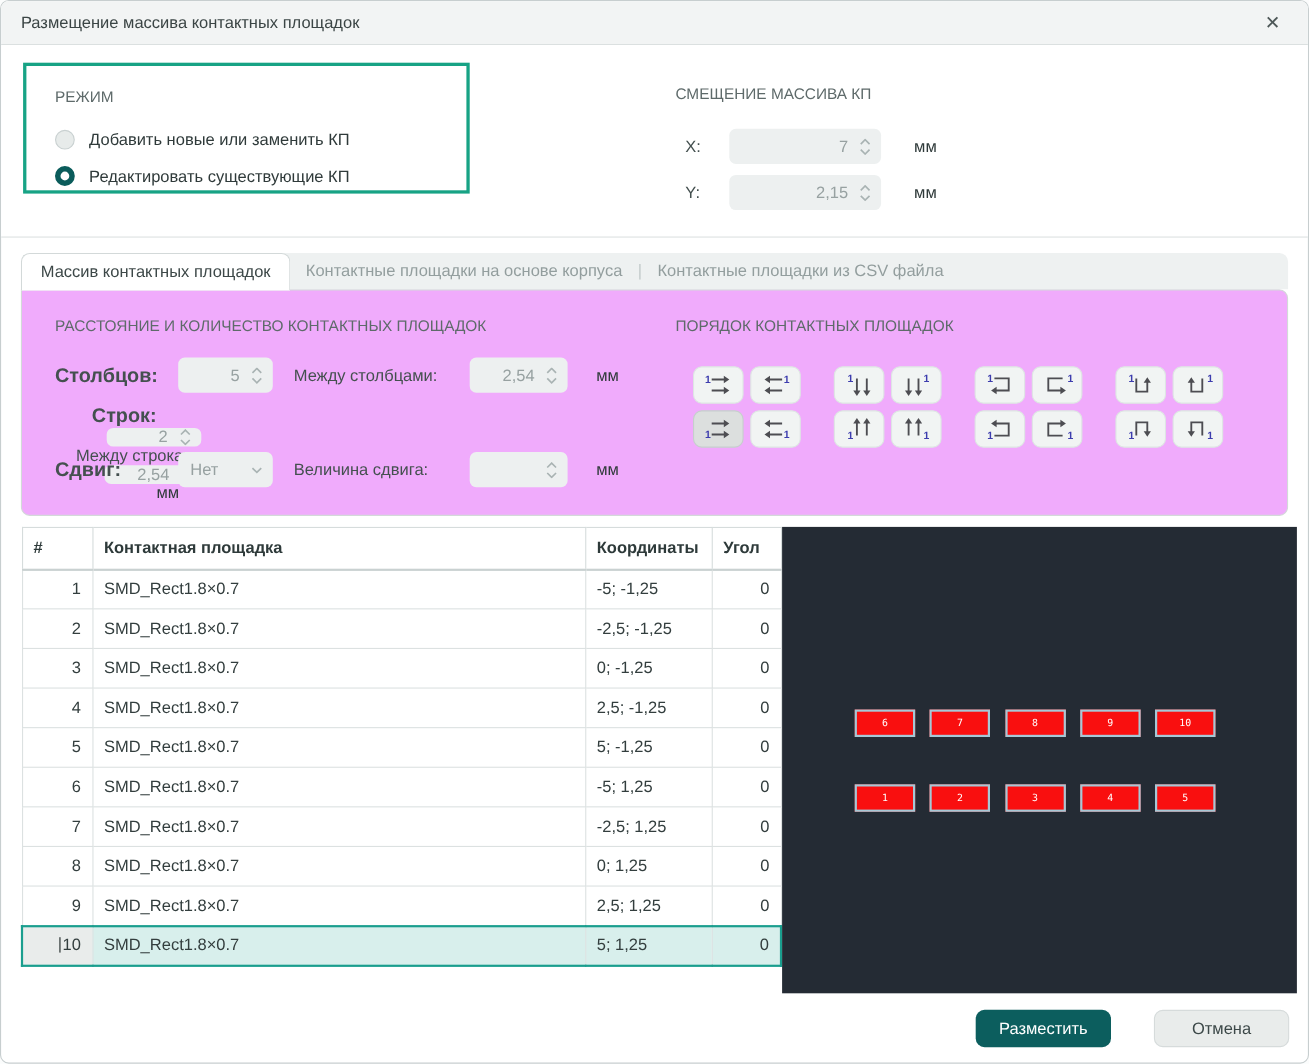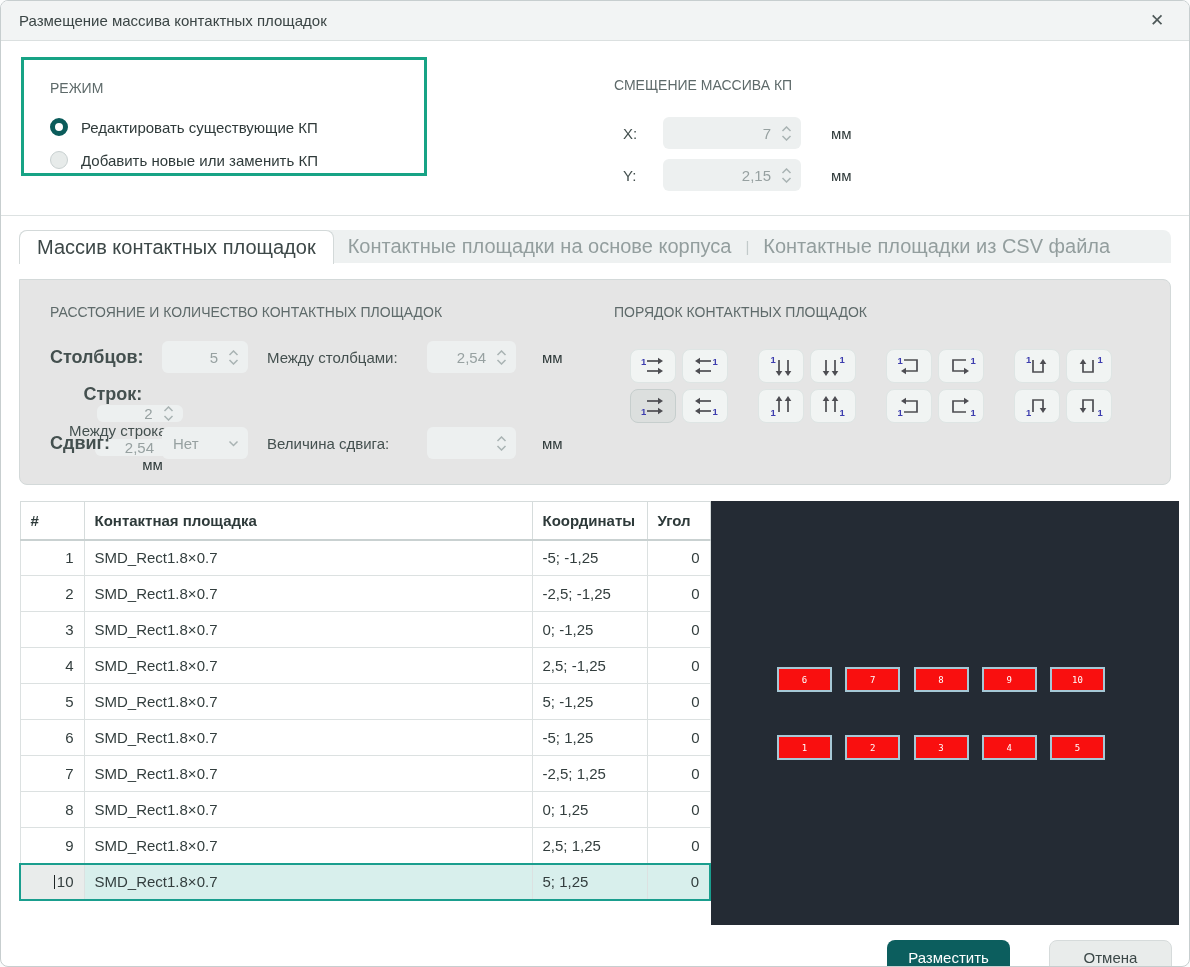--- a/index.html
+++ b/index.html
@@ -31,26 +31,26 @@
   
   .spin { background:#edf0f0; border-radius:6px; height:32px; display:flex; align-items:center; padding:0 9px 0 11px; cursor:default; }
   .w138 { width:138px; } .w86 { width:86px; } .w89 { width:89px; }
   .spin .val { flex:1; text-align:right; font-size:15px; color:#97a1a1; padding-right:10px; white-space:nowrap; }
   .spin.dd .val { text-align:left; padding-right:0; }
   .chev { display:flex; flex-direction:column; gap:3px; align-items:center; }
   .unit { margin-left:30px; font-size:15px; color:#2f3a3a; }
 
   
   .tabbar { margin:14px 18px 0 18px; height:33px; background:#eef1f1; border-radius:8px 8px 0 0; display:flex; position:relative; z-index:2; }
-  .tab { display:flex; align-items:center; padding:0 14px; font-size:20px; color:#939e9e; cursor:pointer; white-space:nowrap; }
+  .tab { display:flex; align-items:center; padding:0 14px; font-size:15px; color:#939e9e; cursor:pointer; white-space:nowrap; }
   .tab.active { background:#fff; border:1px solid #d3d9d9; border-bottom:none; border-radius:8px 8px 0 0; color:#3d4848; margin-bottom:-1px; padding:0 17px; }
   .tabsep { display:flex; align-items:center; color:#c2caca; font-size:15px; }
 
   
-  .panel { margin:16px 18px; height:206px; border:1px solid #d3d9d9; border-radius:0 8px 8px 8px; position:relative; background:#e5e5e5; }
+  .panel { margin:0 18px; height:206px; border:1px solid #d3d9d9; border-radius:0 8px 8px 8px; position:relative; background:#f0abfc; }
   .spacing-label { position:absolute; left:30px; top:24px; }
   .order-label { position:absolute; left:594px; top:24px; }
   .frow { position:absolute; left:30px; display:flex; align-items:center; height:32px; }
   .f0 { top:61px; } .f1 { top:104px;flex-direction:column; } .f2 { top:147px; }
   .frow .l1 { width:112px; font-size:18px; color:#44504f;font-weight:bold; }
   .frow .l2 { width:160px; margin-left:19px; font-size:15px; color:#44504f; }
   .frow .unit { margin-left:26px; }
 
   .order-grid { position:absolute; left:610px; top:69px; display:flex; gap:30px; }
   .ogroup { display:grid; grid-template-columns:46px 46px; grid-auto-rows:34px; gap:6px; }
@@ -88,26 +88,26 @@
   <div class="titlebar">
     <span class="title">Размещение массива контактных площадок</span>
     <span class="close">✕</span>
   </div>
 
   <div class="top">
     <div class="mode-box">
       <div class="section-label mode-label">РЕЖИМ</div>
       <div class="mode-opts">
         <div class="opt">
+          <span class="radio off"></span>
+          <span>Добавить новые или заменить КП</span>
+        </div>
+        <div class="opt">
           <span class="radio on"></span>
           <span>Редактировать существующие КП</span>
-        </div>
-        <div class="opt">
-          <span class="radio off"></span>
-          <span>Добавить новые или заменить КП</span>
         </div>
       </div>
     </div>
 
     <div class="section-label offset-label">СМЕЩЕНИЕ МАССИВА КП</div>
 
     <div class="offset-row r0">
       <span class="lbl">X:</span>
       <div class="spin w138">
         <span class="val">7</span>

